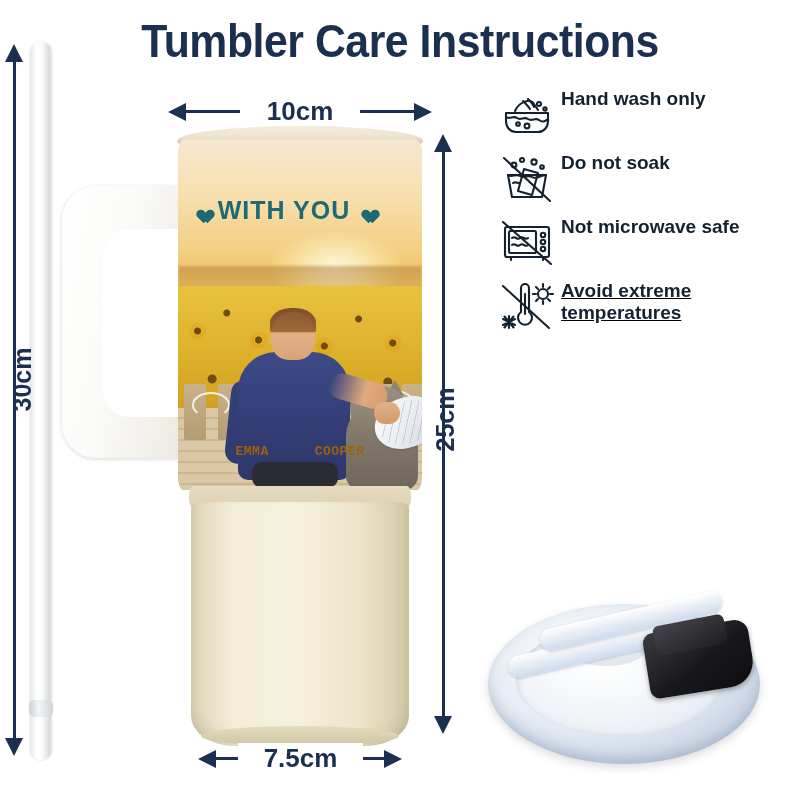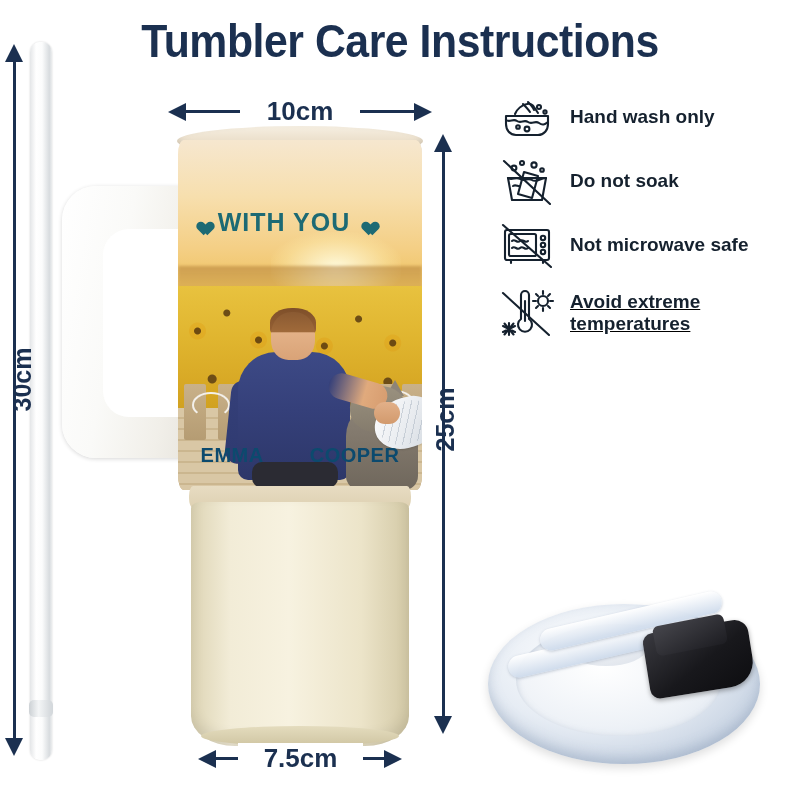--- a/index.html
+++ b/index.html
@@ -209,21 +209,21 @@
   
   #tumbler-headline{
     position:absolute;left:0;top:22px;width:244px;text-align:center;
     font-family:"DejaVu Serif", serif;
     font-style:italic;font-weight:bold;
     font-size:38px;color:#26221f;
     letter-spacing:-1px;
     text-shadow:0 1px 0 rgba(255,255,255,.35);
   }
   #tumbler-subline{
-    position:absolute;left:0;top:68px;width:212px;text-align:center;
+    position:absolute;left:0;top:56px;width:212px;text-align:center;
     font-family:"Liberation Sans", sans-serif;
     font-weight:bold;font-size:25px;color:#1d6a74;
     letter-spacing:1px;
     display:flex;align-items:center;justify-content:center;gap:9px;
   }
   .heart{
     position:relative;width:15px;height:14px;display:inline-block;
   }
   .heart:before,.heart:after{
     content:"";position:absolute;width:9px;height:13px;border-radius:9px 9px 0 0;
@@ -231,22 +231,22 @@
   }
   .heart:before{left:7px;transform:rotate(45deg);transform-origin:0 100%;}
   .heart:after{left:7px;transform:rotate(-45deg);transform-origin:100% 100%;}
 
   
   #names{
     position:absolute;left:3px;top:318px;width:244px;
     display:flex;justify-content:center;gap:46px;
   }
   #names span{
-    font-family:Liberation Sans, sans-serif;
-    font-weight:bold;font-size:20px;color:#0c4a6e;
+    font-family:Liberation Mono, monospace;
+    font-weight:bold;font-size:13px;color:#a16207;
     letter-spacing:.5px;
   }
 
   
   #body-neck{
     position:absolute;left:14px;top:360px;width:222px;height:22px;
     background:linear-gradient(180deg,#e7dcc2,#ded1b2);
     border-radius:4px/10px;
   }
   #body-lower{
@@ -258,21 +258,21 @@
   #body-base{
     position:absolute;left:26px;top:600px;width:198px;height:20px;border-radius:50%;
     background:linear-gradient(180deg,#e4dcbe,#cfc5a2);
   }
 
   
   #care-list{
     position:absolute;left:498px;top:88px;width:300px;
   }
   .care-row{
-    display:flex;align-items:center;gap:14px;
+    display:flex;align-items:flex-start;gap:5px;
     height:58px;margin-bottom:6px;
   }
   .care-icon{
     width:58px;height:52px;flex:0 0 58px;
     display:flex;align-items:center;justify-content:center;
   }
   .care-icon svg{display:block;}
   .care-label{
     font-family:"Liberation Sans", sans-serif;
     font-weight:bold;font-size:19px;color:#15212e;

